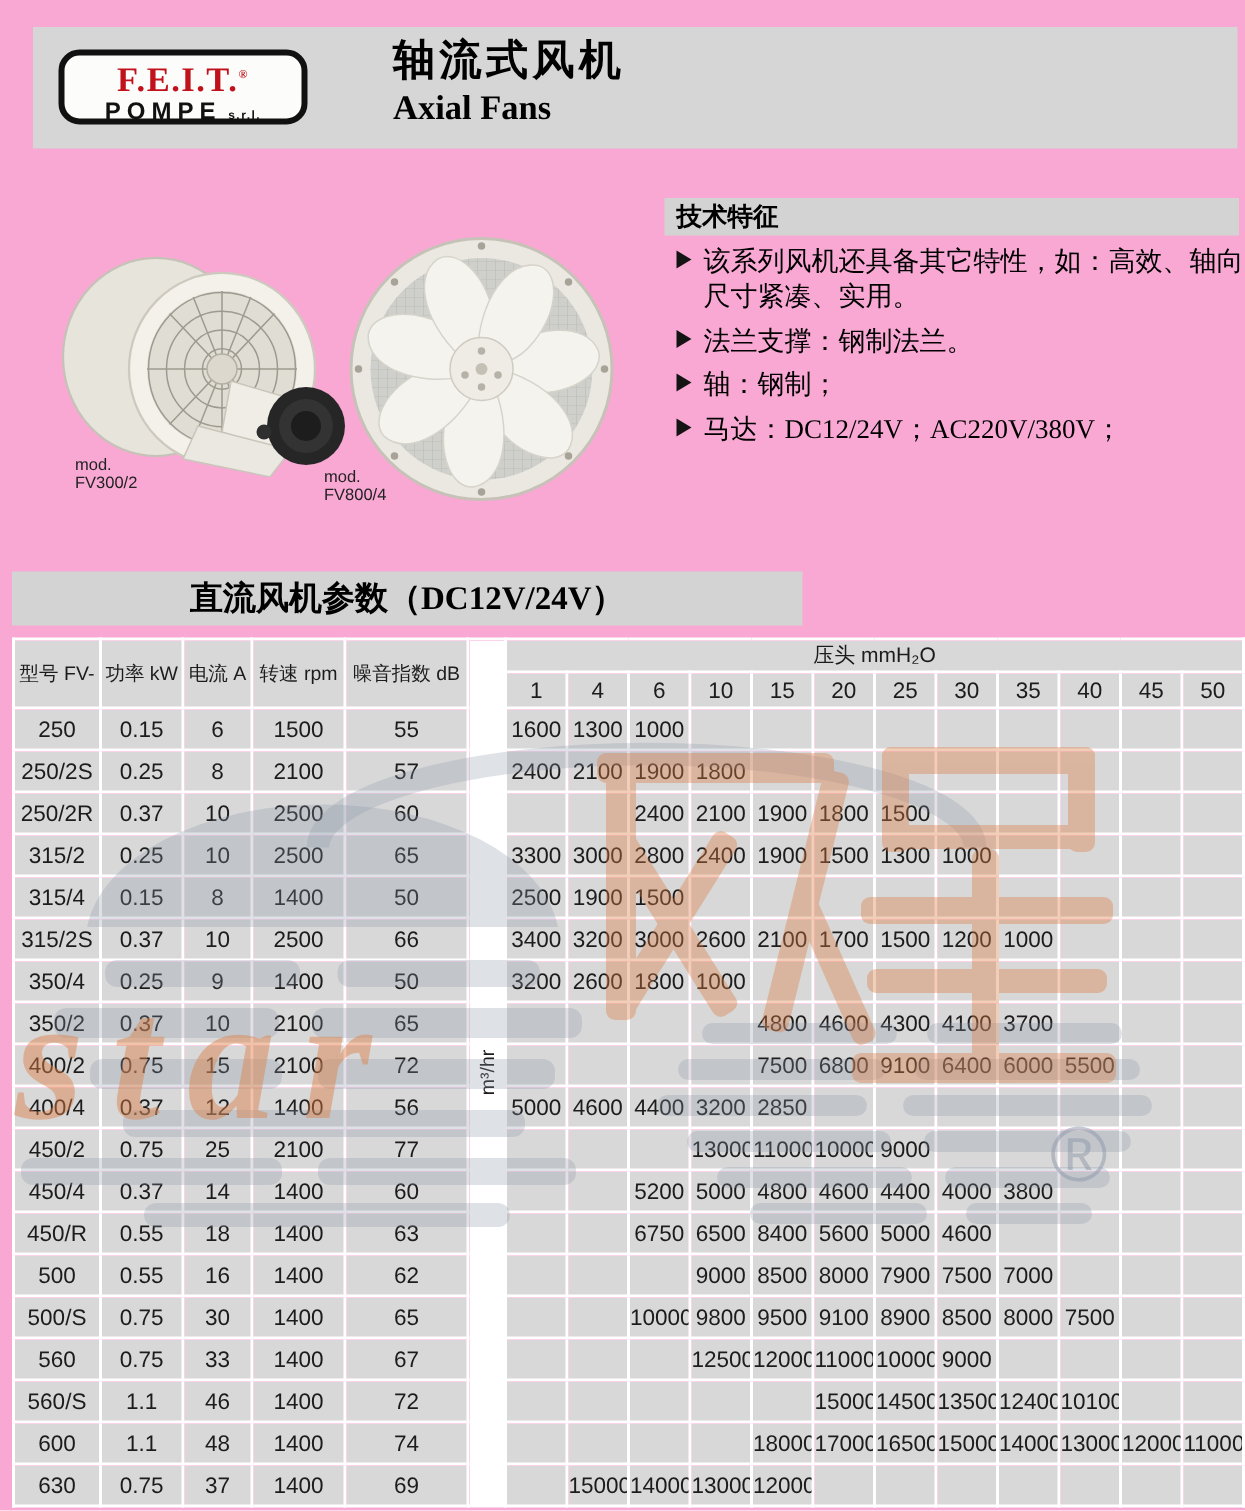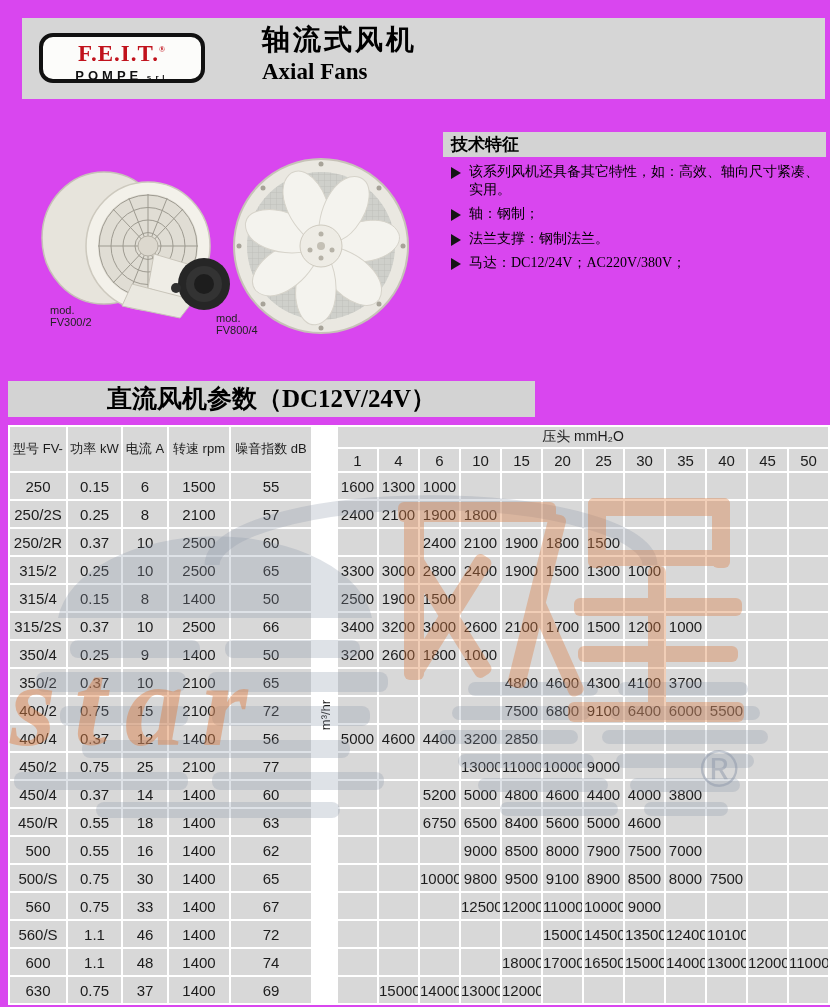--- a/index.html
+++ b/index.html
@@ -1,50 +1,50 @@
 <!DOCTYPE html>
 <html><head>
 <meta charset="utf-8">
 <style>
   html,body{margin:0;padding:0;background:#fff;}
-  #page{position:relative;width:830px;height:1007px;background:#d946ef;overflow:hidden;
+  #page{position:relative;width:830px;height:1007px;background:#f9a8d4;overflow:hidden;
         font-family:"Liberation Sans","DejaVu Sans",sans-serif;color:#141414;}
 
   
   .band{position:absolute;left:22px;top:18px;width:803px;height:81px;background:#d6d6d6;}
   .logo-box{position:absolute;left:17px;top:15px;width:166px;height:50px;background:#fcfcfa;
             border:4px solid #111;border-radius:14px;text-align:center;box-sizing:border-box;}
   .logo-brand{font-family:"Liberation Serif","DejaVu Serif",serif;font-weight:bold;font-size:23px;
               color:#c1121c;letter-spacing:1px;line-height:24px;margin-top:1px;}
   .logo-reg{font-size:8px;vertical-align:super;color:#c1121c;}
-  .logo-name{font-size:13px;font-weight:bold;color:#111;letter-spacing:4px;line-height:15px;}
+  .logo-name{font-size:16px;font-weight:bold;color:#111;letter-spacing:4px;line-height:15px;}
   .logo-suffix{font-size:8px;font-weight:bold;letter-spacing:1px;color:#111;}
   .title-wrap{position:absolute;left:240px;top:4px;width:366px;text-align:left;}
   .title-cn{font-size:28px;font-weight:bold;letter-spacing:3px;color:#000;line-height:36px;}
   .title-en{font-family:"Liberation Serif","DejaVu Serif",serif;font-size:23px;font-weight:bold;
             color:#000;line-height:28px;}
 
   
   .fan-svg{position:absolute;}
   .photo-label{position:absolute;font-size:11px;line-height:12px;color:#222;}
 
   
   .feat-bar{position:absolute;left:443px;top:132px;width:383px;height:25px;background:#d3d3d3;}
   .feat-heading{font-size:17px;font-weight:bold;color:#000;line-height:25px;padding-left:8px;}
   .feat-list{position:absolute;left:443px;top:163px;width:387px;}
   .feat-item{display:flex;margin-bottom:6px;}
   .arrow-icon{flex:0 0 26px;padding-left:8px;box-sizing:border-box;}
   .arrow-icon i{display:block;width:0;height:0;border-left:10px solid #141414;
                 border-top:6px solid transparent;border-bottom:6px solid transparent;margin-top:4px;}
-  .feat-text{flex:1;font-family:"Liberation Serif","DejaVu Serif",serif;font-size:14px;
+  .feat-text{flex:1;font-family:"Liberation Serif","DejaVu Serif",serif;font-size:18px;
              line-height:1.3;color:#000;}
 
   
   .section-title{position:absolute;left:8px;top:381px;width:527px;height:36px;background:#d3d3d3;
-                 font-family:"Liberation Serif","DejaVu Serif",serif;font-size:25px;font-weight:bold;
+                 font-family:"Liberation Serif","DejaVu Serif",serif;font-size:22px;font-weight:bold;
                  text-align:center;line-height:36px;color:#000;}
 
   
   .table-wrap{position:absolute;left:8px;top:425px;}
   .fan-table{border-collapse:collapse;table-layout:fixed;width:818px;
              font-size:15px;color:#1c1c1c;}
   .fan-table td{background:#d8d8d8;border:2px solid #fff;text-align:center;padding:0;
                 height:26px;overflow:hidden;white-space:nowrap;}
   .fan-table tr.hrow1 td{height:20px;}
   .fan-table tr.hrow2 td{height:22px;}
@@ -151,27 +151,27 @@
     <div class="feat-item">
       <span class="arrow-icon">
           <i></i>
         </span>
       <span class="feat-text">该系列风机还具备其它特性，如：高效、轴向尺寸紧凑、实用。</span>
     </div>
     <div class="feat-item">
       <span class="arrow-icon">
           <i></i>
         </span>
-      <span class="feat-text">轴：钢制；</span>
+      <span class="feat-text">法兰支撑：钢制法兰。</span>
     </div>
     <div class="feat-item">
       <span class="arrow-icon">
           <i></i>
         </span>
-      <span class="feat-text">法兰支撑：钢制法兰。</span>
+      <span class="feat-text">轴：钢制；</span>
     </div>
     <div class="feat-item">
       <span class="arrow-icon">
           <i></i>
         </span>
       <span class="feat-text">马达：DC12/24V；AC220V/380V；</span>
     </div>
   </div>
 
   <div class="section-title">直流风机参数（DC12V/24V）</div>

